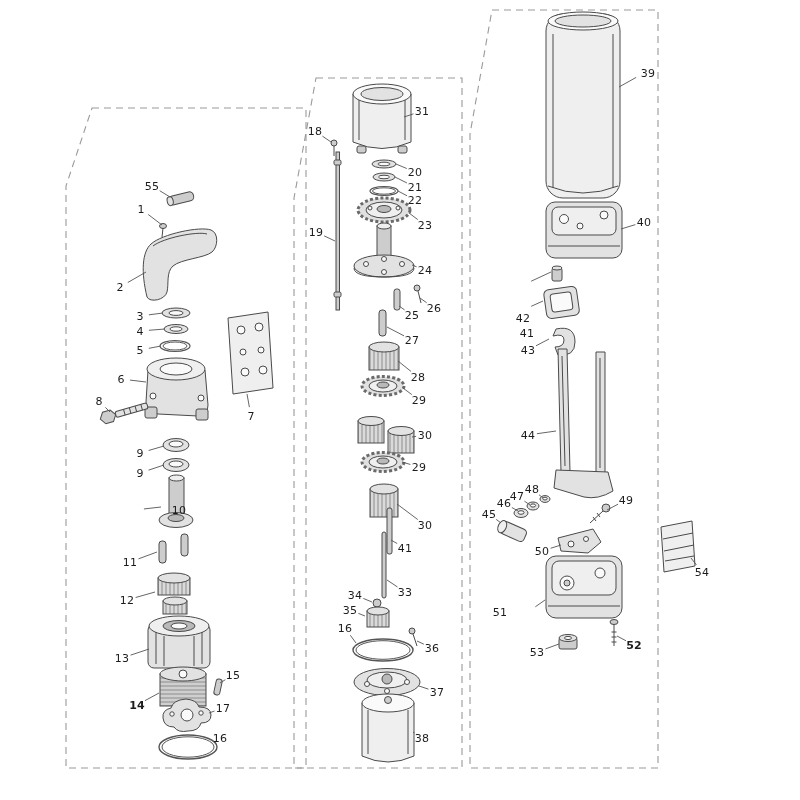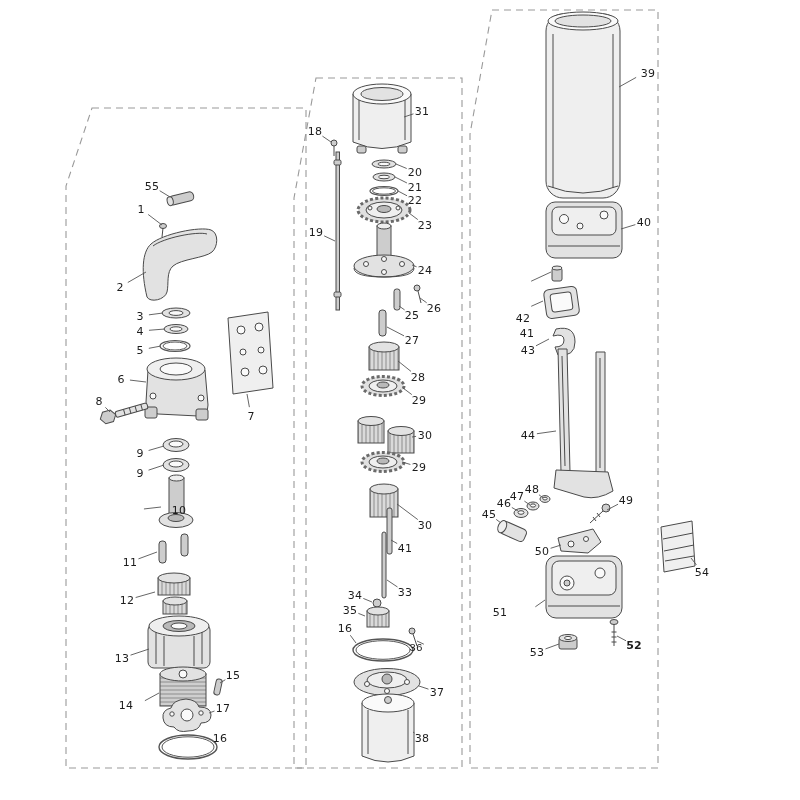--- a/index.html
+++ b/index.html
@@ -430,21 +430,21 @@
       <span class="callout" style="left: 140px; top: 350px;">5</span>
       <span class="callout" style="left: 121px; top: 379px;">6</span>
       <span class="callout" style="left: 99px; top: 401px;">8</span>
       <span class="callout" style="left: 251px; top: 416px;">7</span>
       <span class="callout" style="left: 140px; top: 453px;">9</span>
       <span class="callout" style="left: 140px; top: 473px;">9</span>
       <span class="callout" style="left: 135px; top: 510px; margin-left: 44px;">10</span>
       <span class="callout" style="left: 130px; top: 562px;">11</span>
       <span class="callout" style="left: 127px; top: 600px;">12</span>
       <span class="callout" style="left: 122px; top: 658px;">13</span>
-      <span class="callout" style="left: 126px; top: 705px;">14</span>
+      <span class="callout" style="left: 137px; top: 705px; font-weight: bold;">14</span>
       <span class="callout" style="left: 233px; top: 675px;">15</span>
       <span class="callout" style="left: 223px; top: 708px;">17</span>
       <span class="callout" style="left: 220px; top: 738px;">16</span>
       <span class="callout" style="left: 422px; top: 111px;">31</span>
       <span class="callout" style="left: 315px; top: 131px;">18</span>
       <span class="callout" style="left: 415px; top: 172px;">20</span>
       <span class="callout" style="left: 415px; top: 187px;">21</span>
       <span class="callout" style="left: 415px; top: 200px;">22</span>
       <span class="callout" style="left: 425px; top: 225px; text-align: right;">23</span>
       <span class="callout" style="left: 316px; top: 232px;">19</span>
@@ -455,21 +455,21 @@
       <span class="callout" style="left: 418px; top: 377px;">28</span>
       <span class="callout" style="left: 419px; top: 400px;">29</span>
       <span class="callout" style="left: 425px; top: 435px;">30</span>
       <span class="callout" style="left: 419px; top: 467px;">29</span>
       <span class="callout" style="left: 425px; top: 525px;">30</span>
       <span class="callout" style="left: 405px; top: 548px;">41</span>
       <span class="callout" style="left: 405px; top: 592px;">33</span>
       <span class="callout" style="left: 355px; top: 595px;">34</span>
       <span class="callout" style="left: 350px; top: 610px;">35</span>
       <span class="callout" style="left: 345px; top: 628px;">16</span>
-      <span class="callout" style="left: 416px; top: 648px; font-family: Liberation Mono, monospace;">36</span>
+      <span class="callout" style="left: 432px; top: 648px;">36</span>
       <span class="callout" style="left: 437px; top: 692px;">37</span>
       <span class="callout" style="left: 422px; top: 738px;">38</span>
       <span class="callout" style="left: 648px; top: 73px;">39</span>
       <span class="callout" style="left: 644px; top: 222px;">40</span>
       <span class="callout" style="left: 527px; top: 285px; margin-top: 48px;">41</span>
       <span class="callout" style="left: 523px; top: 310px; margin-top: 8px;">42</span>
       <span class="callout" style="left: 528px; top: 350px;">43</span>
       <span class="callout" style="left: 528px; top: 435px;">44</span>
       <span class="callout" style="left: 489px; top: 514px;">45</span>
       <span class="callout" style="left: 504px; top: 503px;">46</span>

